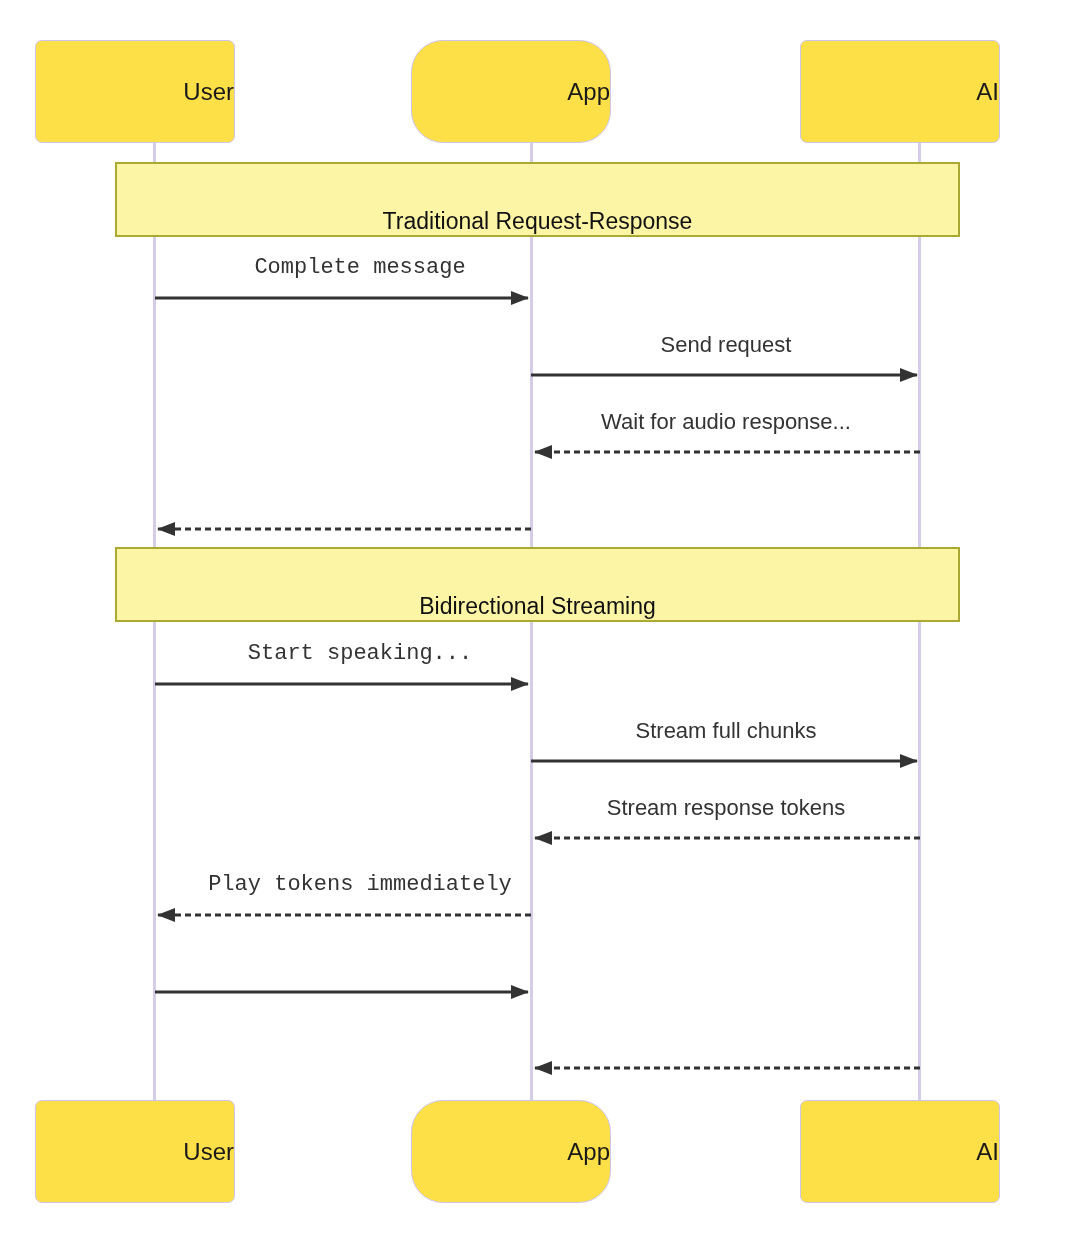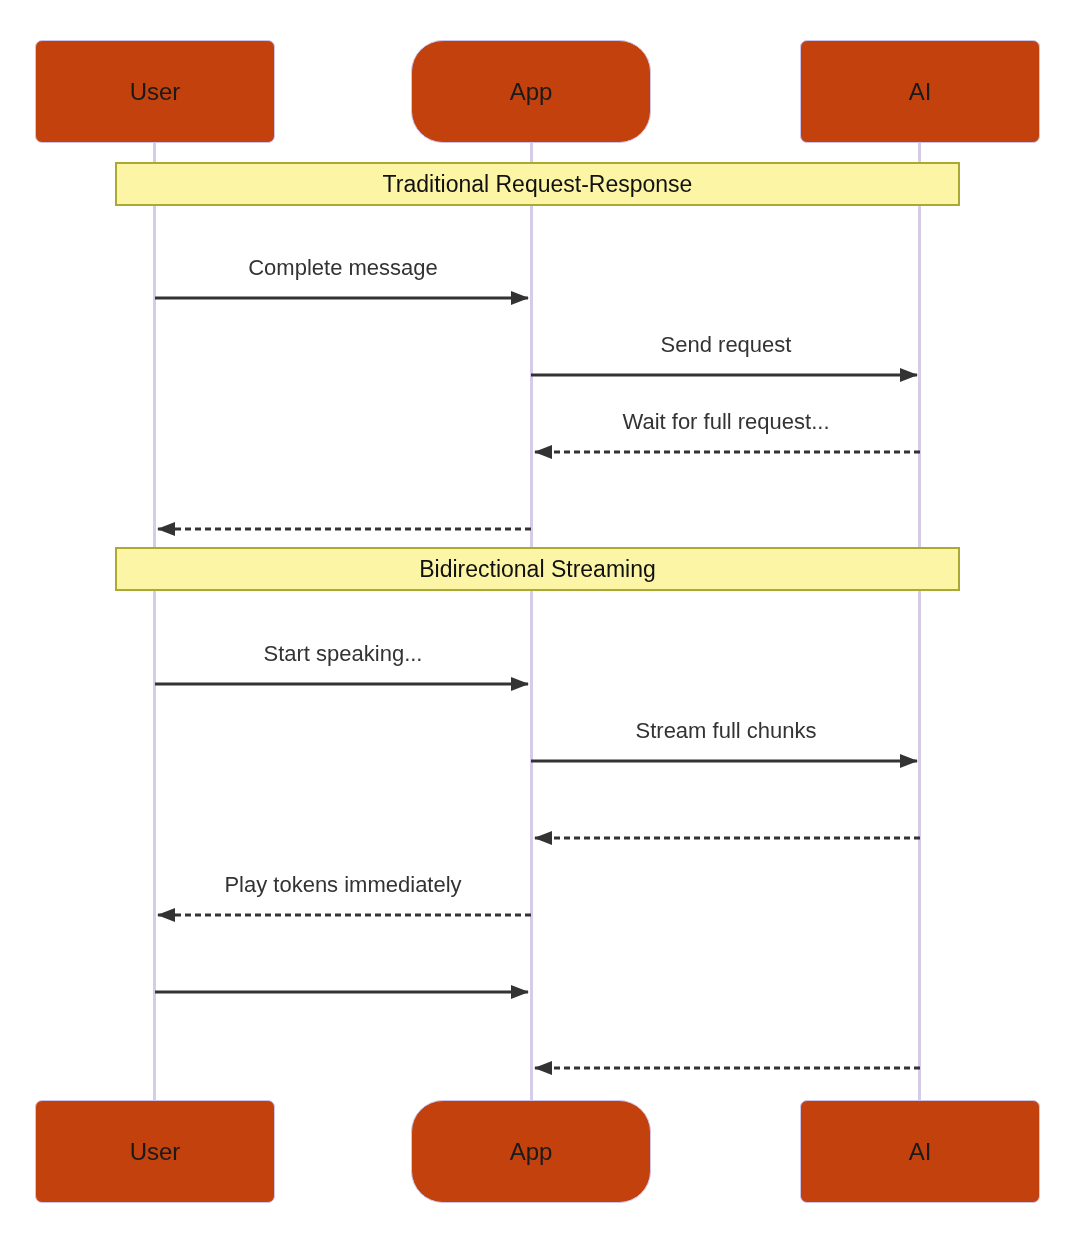--- a/index.html
+++ b/index.html
@@ -24,49 +24,49 @@
     background: #d5cde8;
     z-index: 1;
   }
   .lifeline.l-user { left: 153px; }
   .lifeline.l-app  { left: 530px; }
   .lifeline.l-ai   { left: 918px; }
 
   
   .actor-box {
     position: absolute;
-    width: 240px;
+    width: 200px;
     height: 103px;
-    background: #c2410c;
+    background: #fde047;
     border: 1.5px solid #cdc4ec;
     border-radius: 7px;
     display: flex;
     align-items: center;
-    justify-content: center;
+    justify-content: flex-end;
     font-size: 24px;
     color: #1a1a1a;
     z-index: 3;
     box-sizing: border-box;
   }
   .actor-top    { top: 40px; }
   .actor-bottom { top: 1100px; }
   .a-user { left: 35px; }
   .a-app  { left: 411px; border-radius: 32px; }
   .a-ai   { left: 800px; }
 
   
   .section-banner {
     position: absolute;
     left: 115px;
     width: 845px;
-    height: 44px;
+    height: 75px;
     background: #fcf5a5;
     border: 2px solid #aaaa33;
     display: flex;
-    align-items: center;
+    align-items: flex-end;
     justify-content: center;
     font-size: 23px;
     color: #111111;
     z-index: 4;
     box-sizing: border-box;
   }
   .banner-1 { top: 162px; }
   .banner-2 { top: 547px; }
 
   
@@ -74,21 +74,21 @@
     position: absolute;
     width: 400px;
     height: 40px;
     line-height: 40px;
     text-align: center;
     font-size: 22px;
     color: #333333;
     z-index: 2;
     white-space: nowrap;
   }
-  .span-ua { left: 143px; }  
+  .span-ua { left: 160px; font-family: Liberation Mono, monospace; }  
   .span-ai { left: 526px; }  
 
   
   .arrows-svg {
     position: absolute;
     left: 0;
     top: 0;
     z-index: 2;
   }
   .arrow-line {
@@ -121,23 +121,24 @@
 
   <div class="section-banner banner-1">
     <span>Traditional Request-Response</span>
   </div>
   <div class="section-banner banner-2">
     <span>Bidirectional Streaming</span>
   </div>
 
   <div class="msg-label span-ua" style="top:248px">Complete message</div>
   <div class="msg-label span-ai" style="top:325px">Send request</div>
-  <div class="msg-label span-ai" style="top:402px">Wait for full request...</div>
+  <div class="msg-label span-ai" style="top:402px">Wait for audio response...</div>
   <div class="msg-label span-ua" style="top:634px">Start speaking...</div>
   <div class="msg-label span-ai" style="top:711px">Stream full chunks</div>
+  <div class="msg-label span-ai" style="top:788px">Stream response tokens</div>
   <div class="msg-label span-ua" style="top:865px">Play tokens immediately</div>
 
   <svg class="arrows-svg" width="1074" height="1246" viewBox="0 0 1074 1246">
     <defs>
       <marker id="arrowhead" markerWidth="19" markerHeight="15" refX="17" refY="7" orient="auto" markerUnits="userSpaceOnUse">
         <path d="M0,0 L18,7 L0,14 Z" fill="#333333"></path>
       </marker>
     </defs>
     <line class="arrow-line" x1="155" y1="298" x2="528" y2="298" marker-end="url(#arrowhead)"></line>
     <line class="arrow-line" x1="531" y1="375" x2="917" y2="375" marker-end="url(#arrowhead)"></line>

